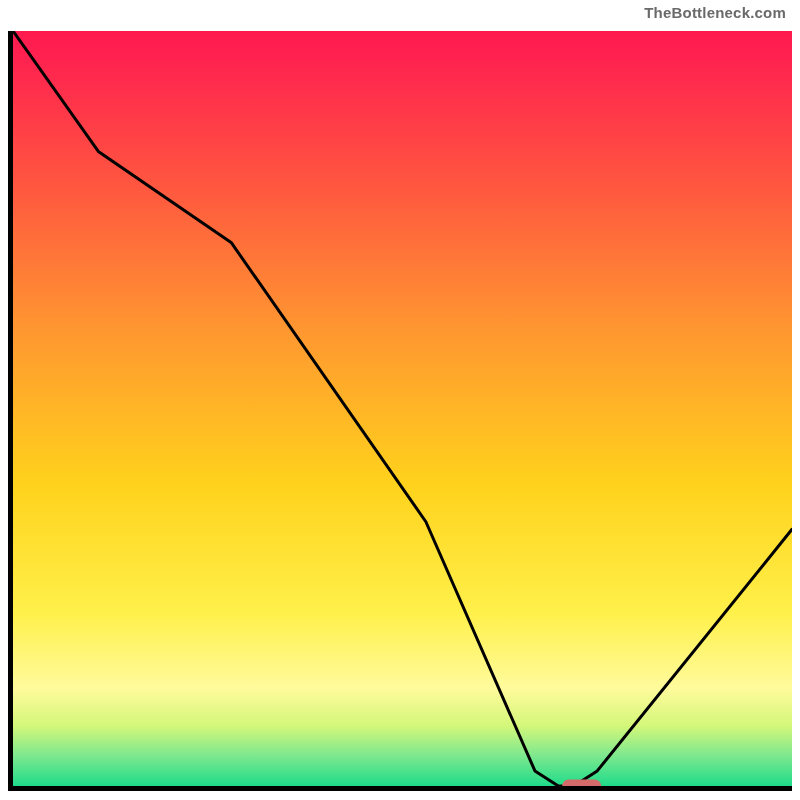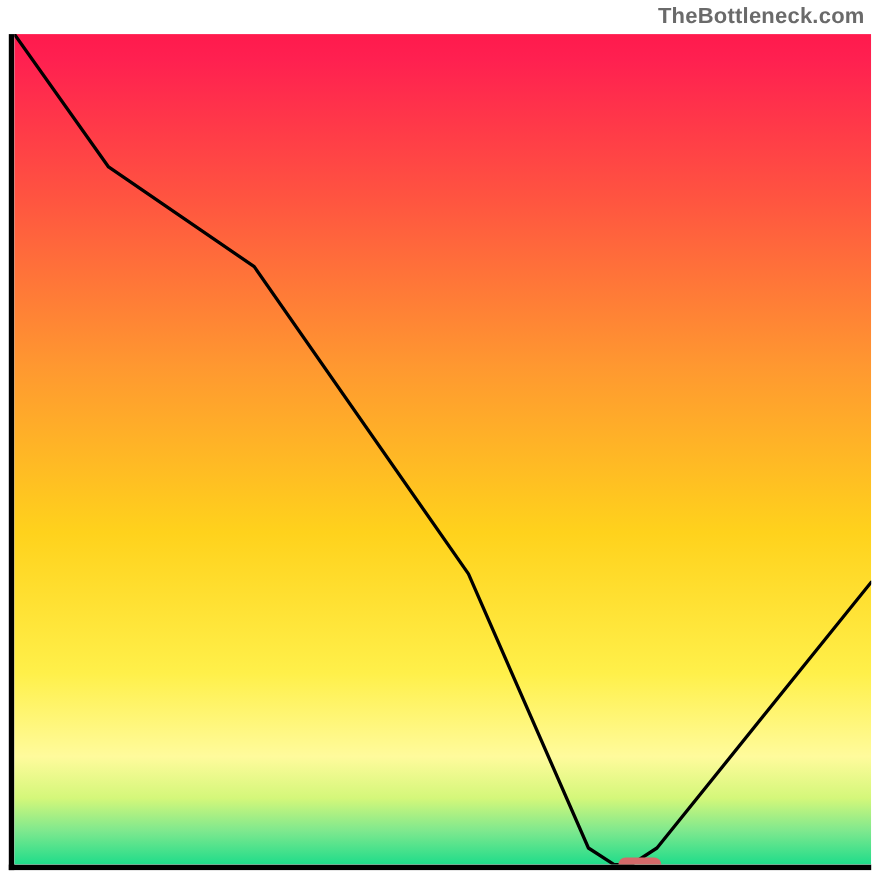--- a/index.html
+++ b/index.html
@@ -8,21 +8,21 @@
     height: 800px;
     background: #ffffff;
     position: relative;
     font-family: Arial, Helvetica, sans-serif;
     overflow: hidden;
   }
   .watermark {
     position: absolute;
     top: 4px;
     right: 14px;
-    font-size: 20px;
+    font-size: 15px;
     font-weight: 600;
     color: #6a6a6a;
     letter-spacing: 0.2px;
   }
   .plot-frame {
     position: absolute;
     left: 8px;
     top: 31px;
     width: 784px;
     height: 760px;

